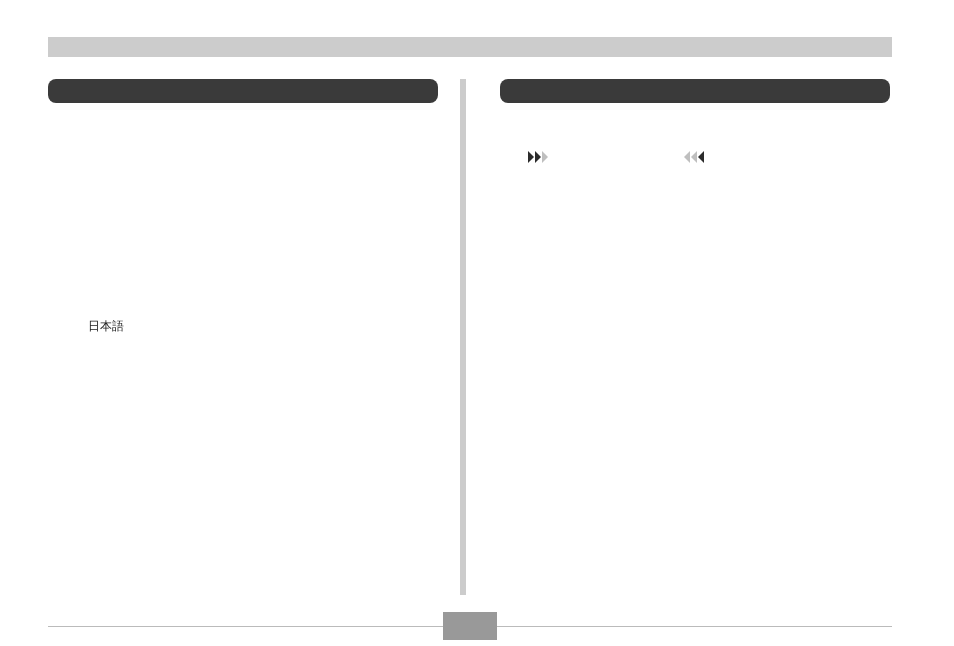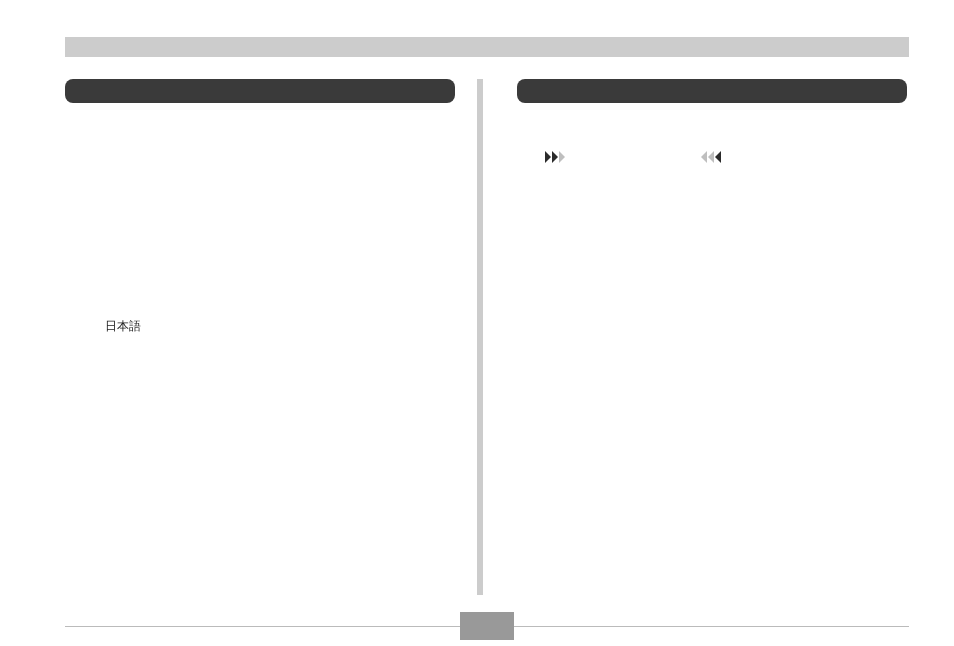--- a/index.html
+++ b/index.html
@@ -6,21 +6,21 @@
   body {
     width: 954px;
     height: 646px;
     background: #ffffff;
     font-family: sans-serif;
     position: relative;
   }
   .page {
     position: absolute;
     top: 37px;
-    left: 65px;
+    left: 48px;
     width: 844px;
     height: 590px;
   }
   .top-bar {
     width: 844px;
     height: 20px;
     background: #cccccc;
   }
   .columns {
     display: flex;

